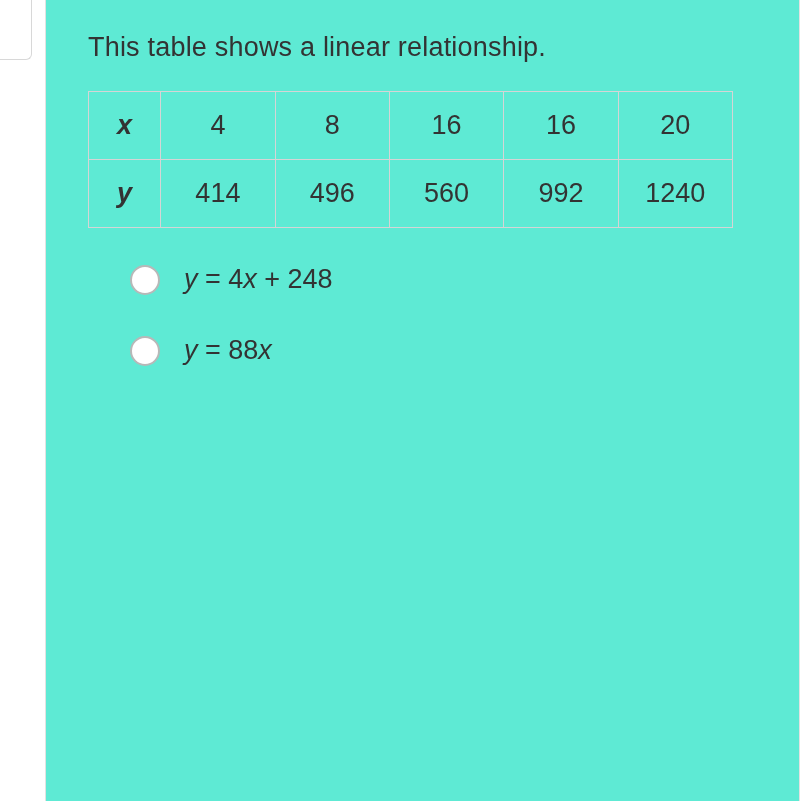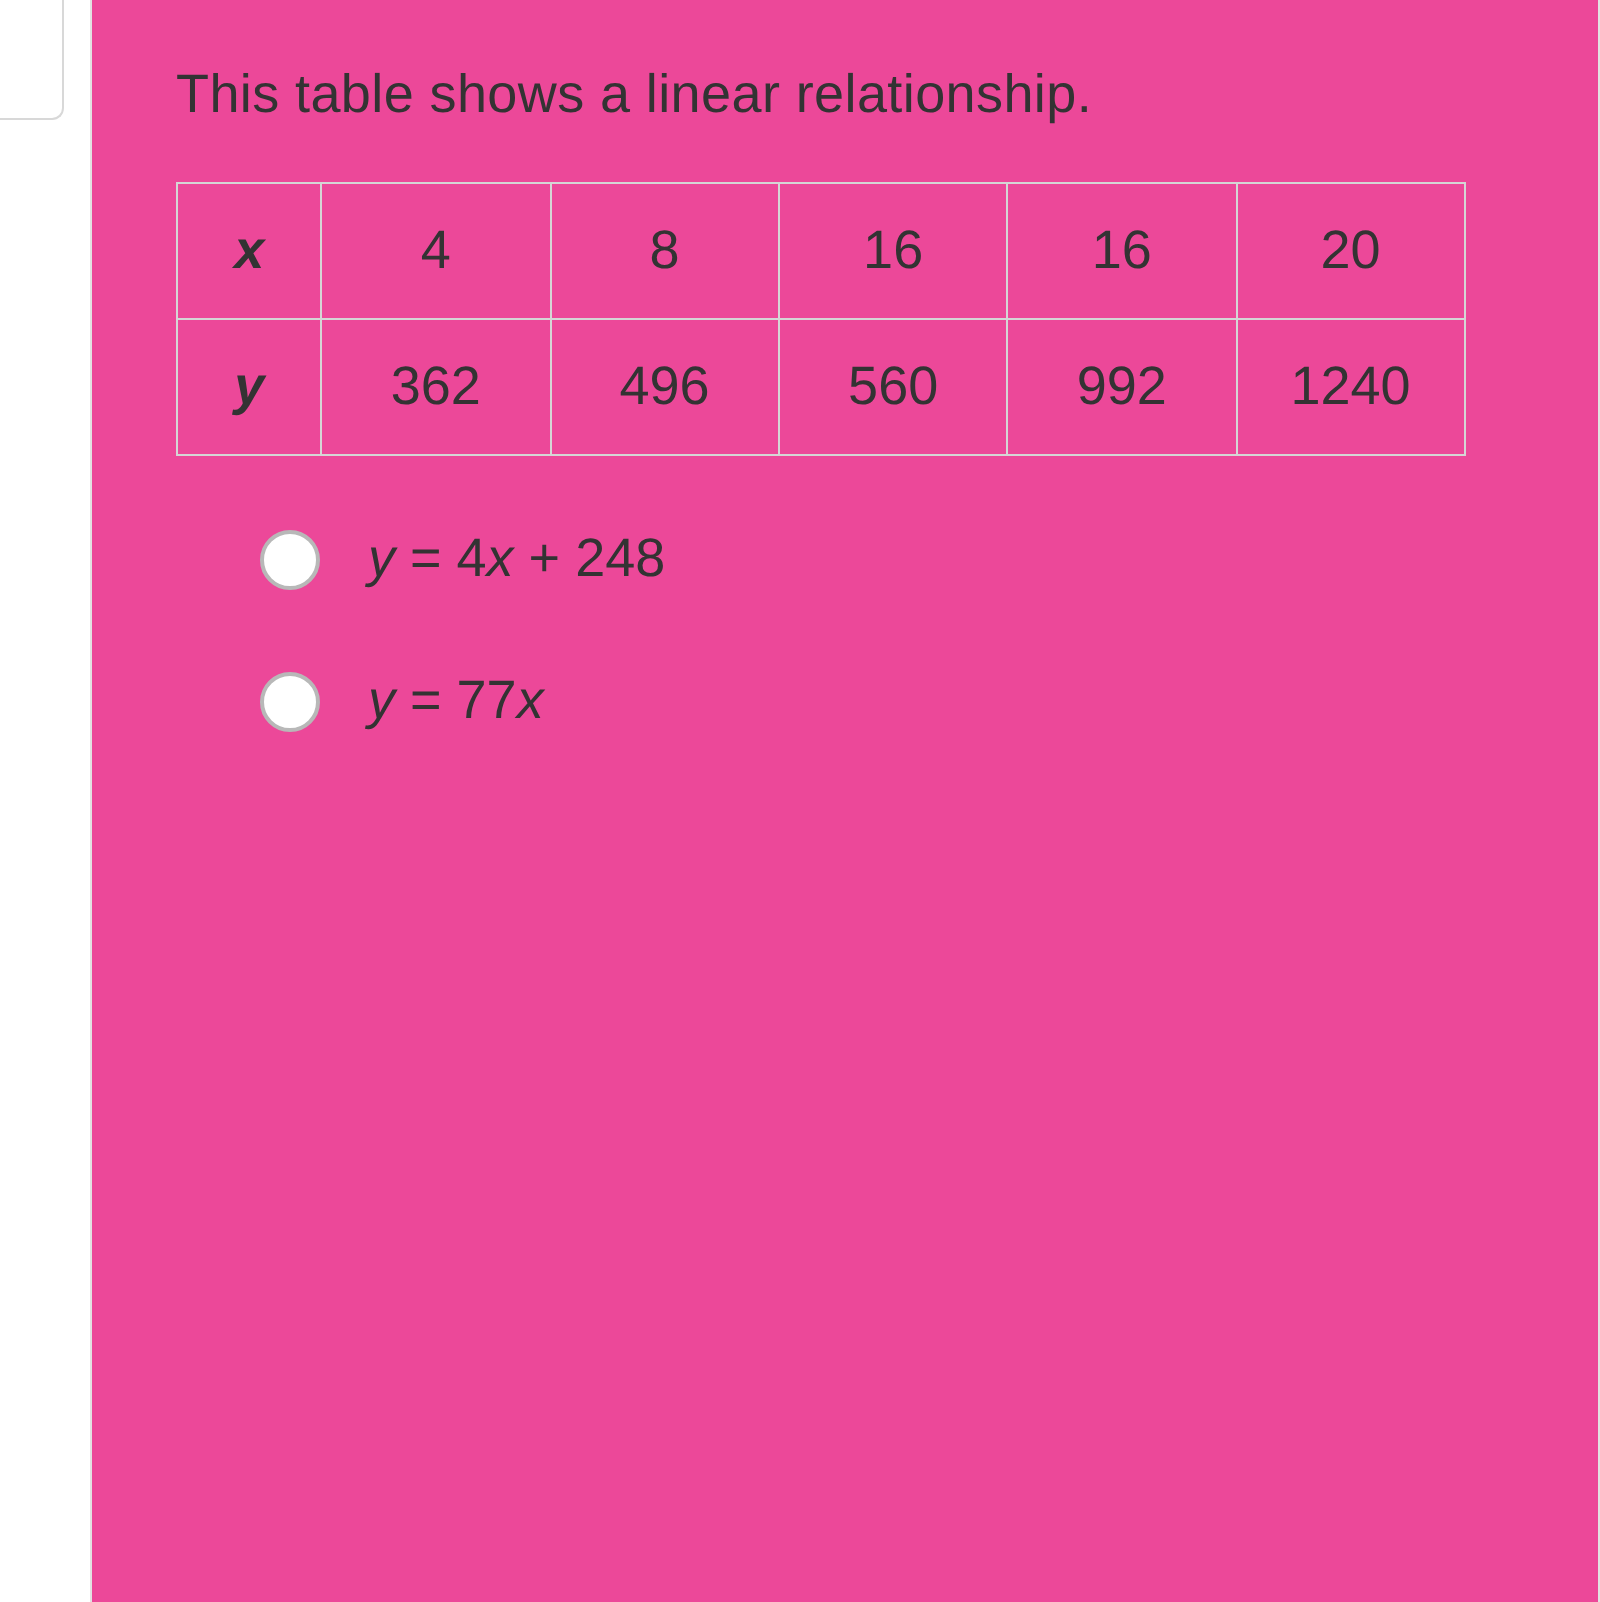--- a/index.html
+++ b/index.html
@@ -25,21 +25,21 @@
       border-left: none;
       border-top: none;
       border-bottom-right-radius: 6px;
     }
     .content {
       position: absolute;
       left: 45px;
       top: 0;
       right: 0;
       bottom: 0;
-      background: #ec4899;
+      background: #5eead4;
       border-left: 1px solid #e2e2e2;
       border-right: 1px solid #e2e2e2;
       padding: 32px 38px 0 42px;
     }
     .intro-text {
       font-size: 27px;
       color: #333;
       font-weight: 400;
       margin-bottom: 28px;
       letter-spacing: 0.2px;
@@ -115,21 +115,21 @@
         <tr>
       <td class="header-cell">x</td>
       <td class="val-cell">4</td>
       <td class="val-cell">8</td>
       <td class="val-cell">16</td>
       <td class="val-cell">16</td>
       <td class="val-cell">20</td>
     </tr>
     <tr>
       <td class="header-cell">y</td>
-      <td class="val-cell">362</td>
+      <td class="val-cell">414</td>
       <td class="val-cell">496</td>
       <td class="val-cell">560</td>
       <td class="val-cell">992</td>
       <td class="val-cell">1240</td>
     </tr>
   </tbody>
     </table>
 
 
   <div class="options">
@@ -137,21 +137,21 @@
     <div class="option-row">
       <div class="radio"></div>
       <div class="option-label">
         <span>y</span><span class="upright"> = 4</span><span>x</span><span class="upright"> + 248</span>
       </div>
     </div>
 
     <div class="option-row">
       <div class="radio"></div>
       <div class="option-label">
-        <span>y</span><span class="upright"> = 77</span><span>x</span>
+        <span>y</span><span class="upright"> = 88</span><span>x</span>
       </div>
     </div>
 
 
 
   </div>
 
 </div>
 
 </body></html>

